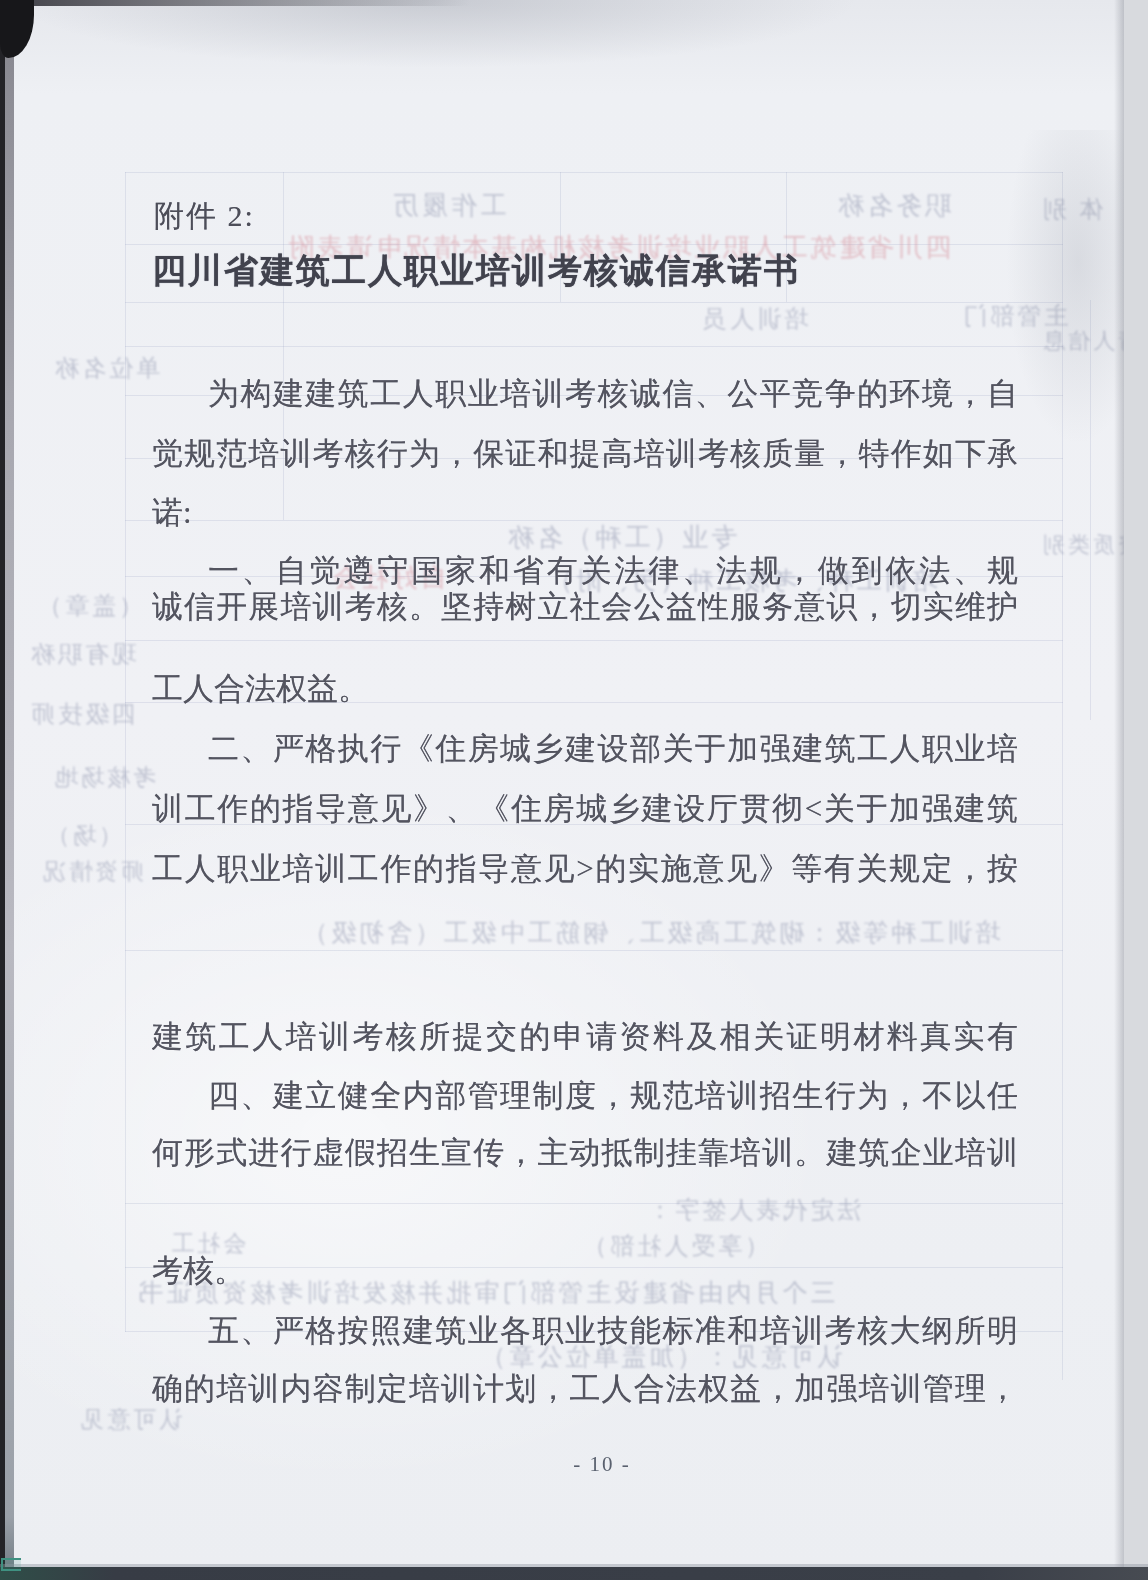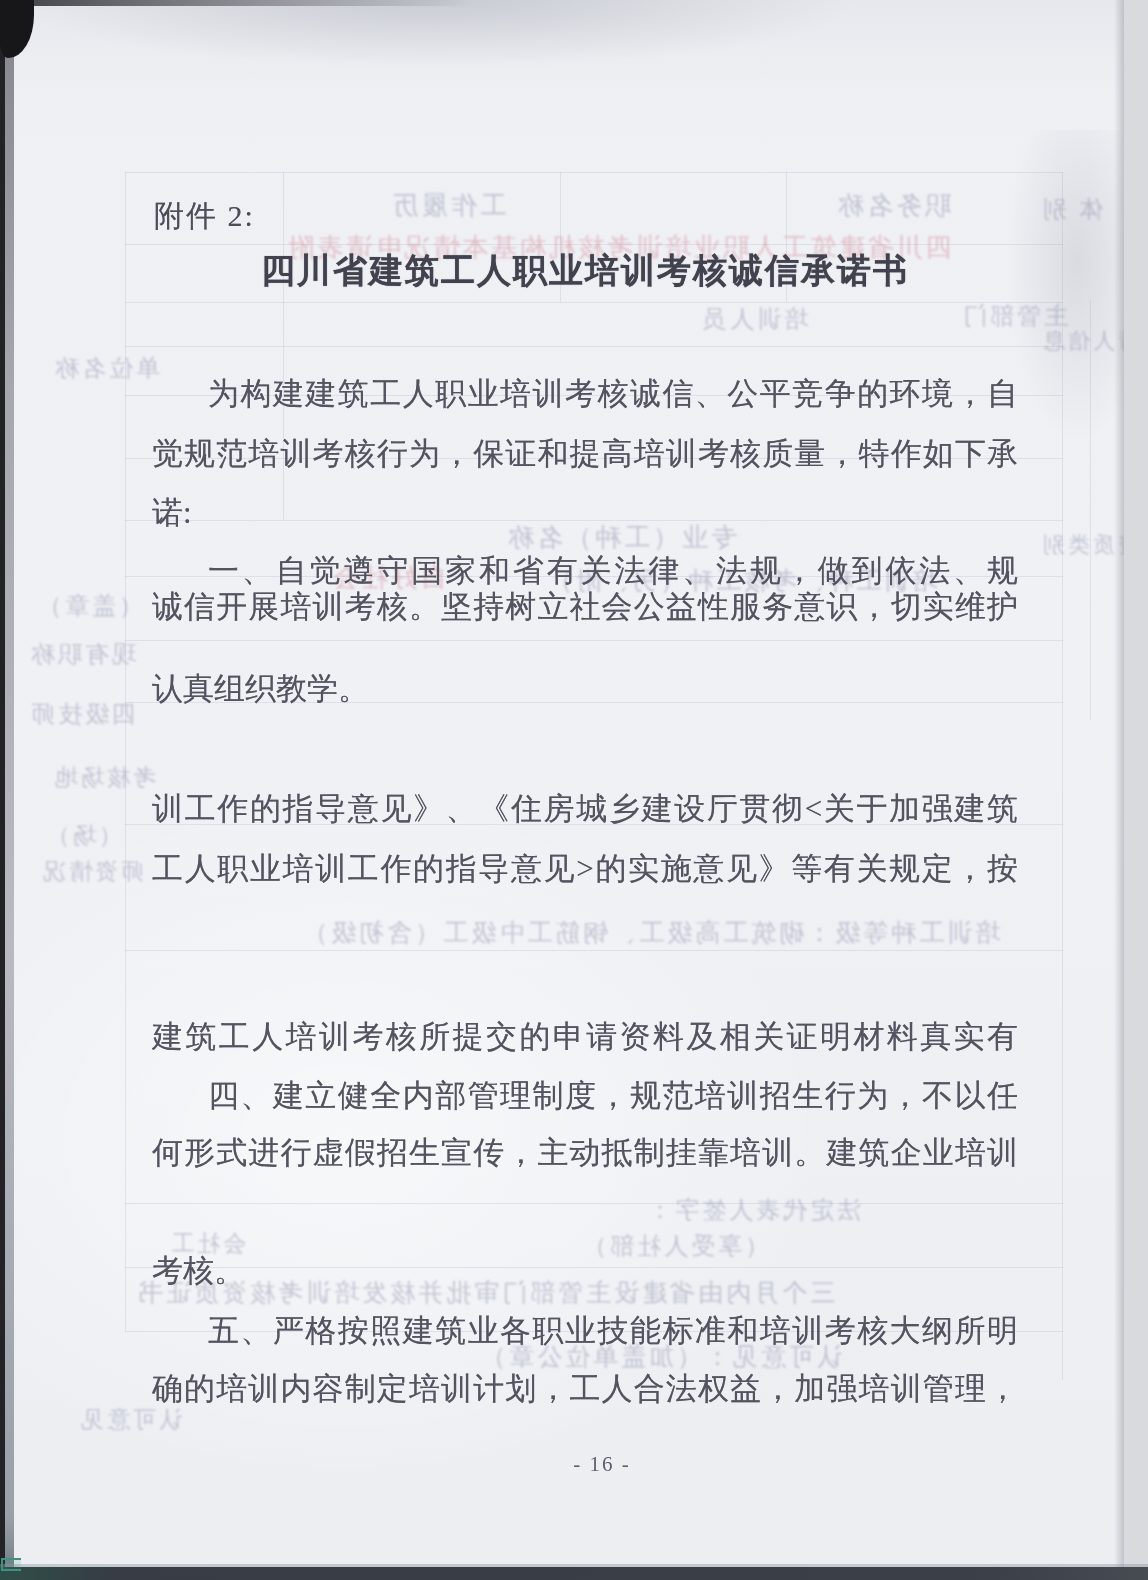--- a/index.html
+++ b/index.html
@@ -52,21 +52,21 @@
   }
   .just{text-align:justify;text-align-last:justify;text-justify:inter-character;}
   .ind{text-indent:56px;}
   .attach{
     position:absolute;left:154px;top:196px;
     font-size:30px;color:#4d4e59;letter-spacing:2px;
     text-shadow:0 0 .6px rgba(78,80,100,.6);
   }
   .doc-title{
     position:absolute;left:152px;top:248px;width:866px;
-    text-align:center;font-size:34px;font-weight:bold;
+    text-align:left;font-size:34px;font-weight:bold;
     letter-spacing:2px;color:#41424d;
     text-shadow:0 0 .8px rgba(60,62,80,.8);
   }
   .pageno{
     position:absolute;left:152px;top:1452px;width:900px;
     text-align:center;font-size:21px;letter-spacing:2px;color:#59606e;
   }
 </style>
 </head>
 <body>
@@ -126,31 +126,32 @@
     </div>
 
   <div class="attach">附件 2:</div>
   <div class="doc-title">四川省建筑工人职业培训考核诚信承诺书</div>
 
   <div class="line just ind" style="top:373px">为构建建筑工人职业培训考核诚信、公平竞争的环境，自</div>
   <div class="line just" style="top:433px">觉规范培训考核行为，保证和提高培训考核质量，特作如下承</div>
   <div class="line" style="top:492px">诺:</div>
   <div class="line just ind" style="top:550px">一、自觉遵守国家和省有关法律、法规，做到依法、规范、.</div>
   <div class="line just" style="top:586px">诚信开展培训考核。坚持树立社会公益性服务意识，切实维护</div>
-  <div class="line" style="top:668px">认真组织教学。</div>
+  <div class="line" style="top:668px">工人合法权益。</div>
+  <div class="line just ind" style="top:728px">二、严格执行《住房城乡建设部关于加强建筑工人职业培</div>
   <div class="line just" style="top:788px">训工作的指导意见》、《住房城乡建设厅贯彻&lt;关于加强建筑</div>
   <div class="line just" style="top:848px">工人职业培训工作的指导意见&gt;的实施意见》等有关规定，按</div>
   <div class="line just" style="top:1016px">建筑工人培训考核所提交的申请资料及相关证明材料真实有效。</div>
   <div class="line just ind" style="top:1075px">四、建立健全内部管理制度，规范培训招生行为，不以任</div>
   <div class="line just" style="top:1132px">何形式进行虚假招生宣传，主动抵制挂靠培训。建筑企业培训</div>
   <div class="line" style="top:1250px">考核。</div>
   <div class="line just ind" style="top:1310px">五、严格按照建筑业各职业技能标准和培训考核大纲所明</div>
   <div class="line just" style="top:1368px">确的培训内容制定培训计划，工人合法权益，加强培训管理，</div>
 
-  <div class="pageno">- 16 -</div>
+  <div class="pageno">- 10 -</div>
 
   <div class="art right-smudge"></div>
   <div class="art right-shadow"></div>
   <div class="art right-bed"></div>
   <div class="art top-strip"></div>
   <div class="art edge-left-mid"></div>
   <div class="art edge-left-dark"></div>
   <div class="art corner-tl"></div>
   <div class="art bottom-pre"></div>
   <div class="art bottom-strip"></div>

